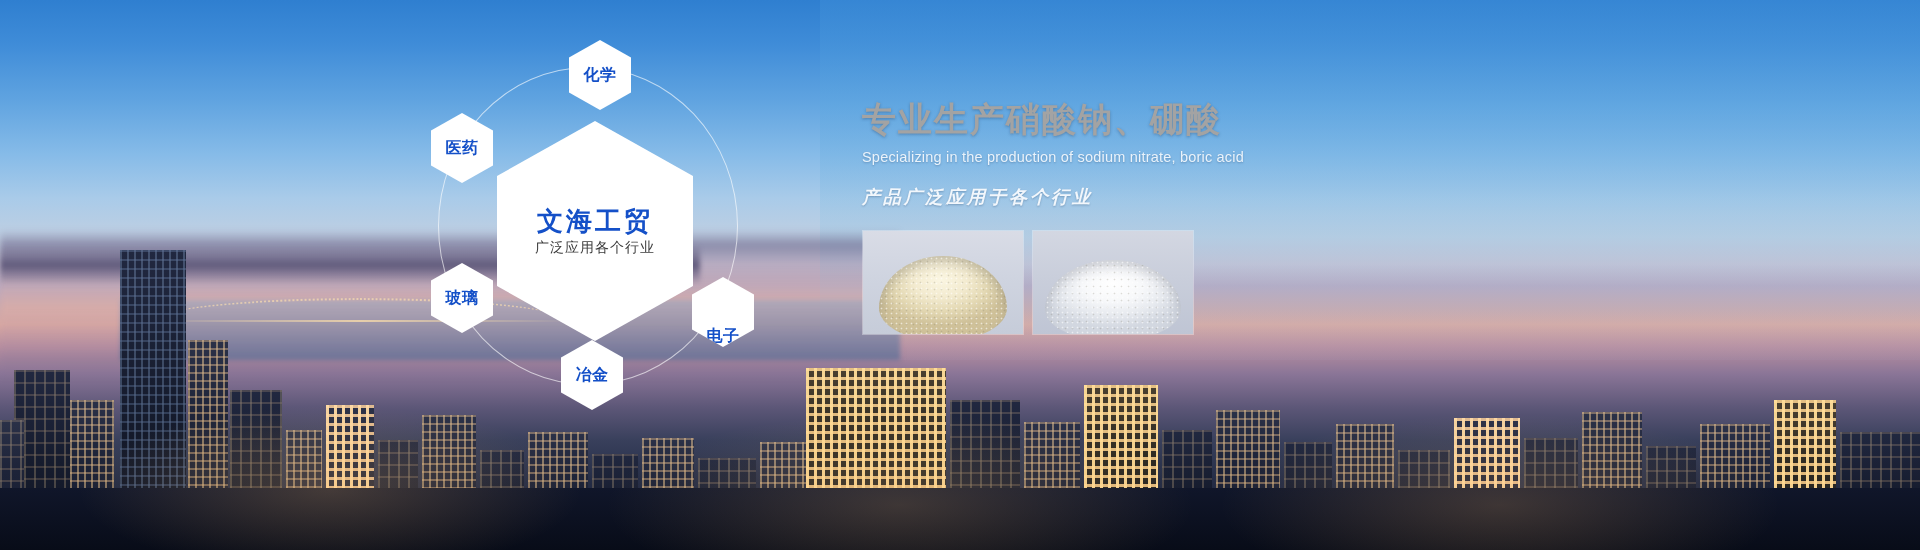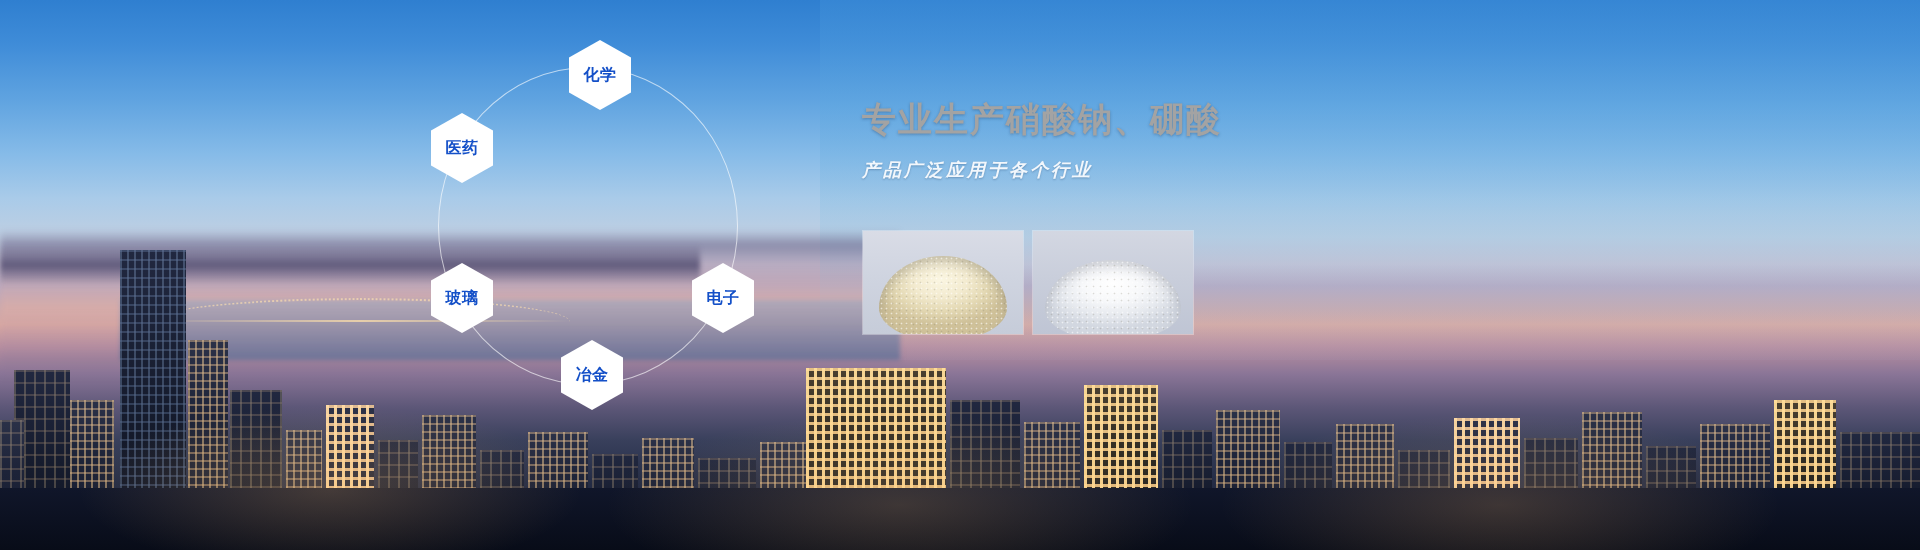--- a/index.html
+++ b/index.html
@@ -158,21 +158,21 @@
     letter-spacing:3px; line-height:1;
   }
   .center-sub {
     font-size:14px; font-weight:normal; color:#3b3b3b;
     letter-spacing:1px; line-height:1;
   }
 
   
   .hex-chemistry { left:139px; top:-5px; }
   .hex-glaze     { left:262px; top:68px; }
-  .hex-electron  { left:262px; top:218px; }
+  .hex-electron  { left:262px; top:232px;align-items:flex-end; }
   .hex-metal     { left:131px; top:295px; }
   .hex-glass     { left:1px;   top:218px; }
   .hex-medicine  { left:1px;   top:68px; }
 
   
   .copy { position:absolute; left:862px; top:100px; width:760px; }
   .headline {
     font-size:34px; font-weight:bold; color:#a3a3a3;
     letter-spacing:2px; line-height:1.15;
     text-shadow:0 1px 3px rgba(20,50,90,.35);
@@ -367,24 +367,29 @@
     <div class="hex small hex-metal">
       <span>冶金</span>
     </div>
     <div class="hex small hex-glass">
       <span>玻璃</span>
     </div>
     <div class="hex small hex-medicine">
       <span>医药</span>
     </div>
 
+    <div class="hex center">
+      <div class="center-title">文海工贸</div>
+      <div class="center-sub">广泛应用各个行业</div>
+    </div>
   </div>
 
   <div class="copy">
     <div class="headline">专业生产硝酸钠、硼酸</div>
+    <div class="sub-en">Specializing in the production of sodium nitrate, boric acid</div>
     <div class="sub-cn">产品广泛应用于各个行业</div>
   </div>
 
   <div class="products">
     <div class="product p1">
       <div class="pbg"></div>
       <div class="pile">
           <div class="grain"></div>
         </div>
     </div>

